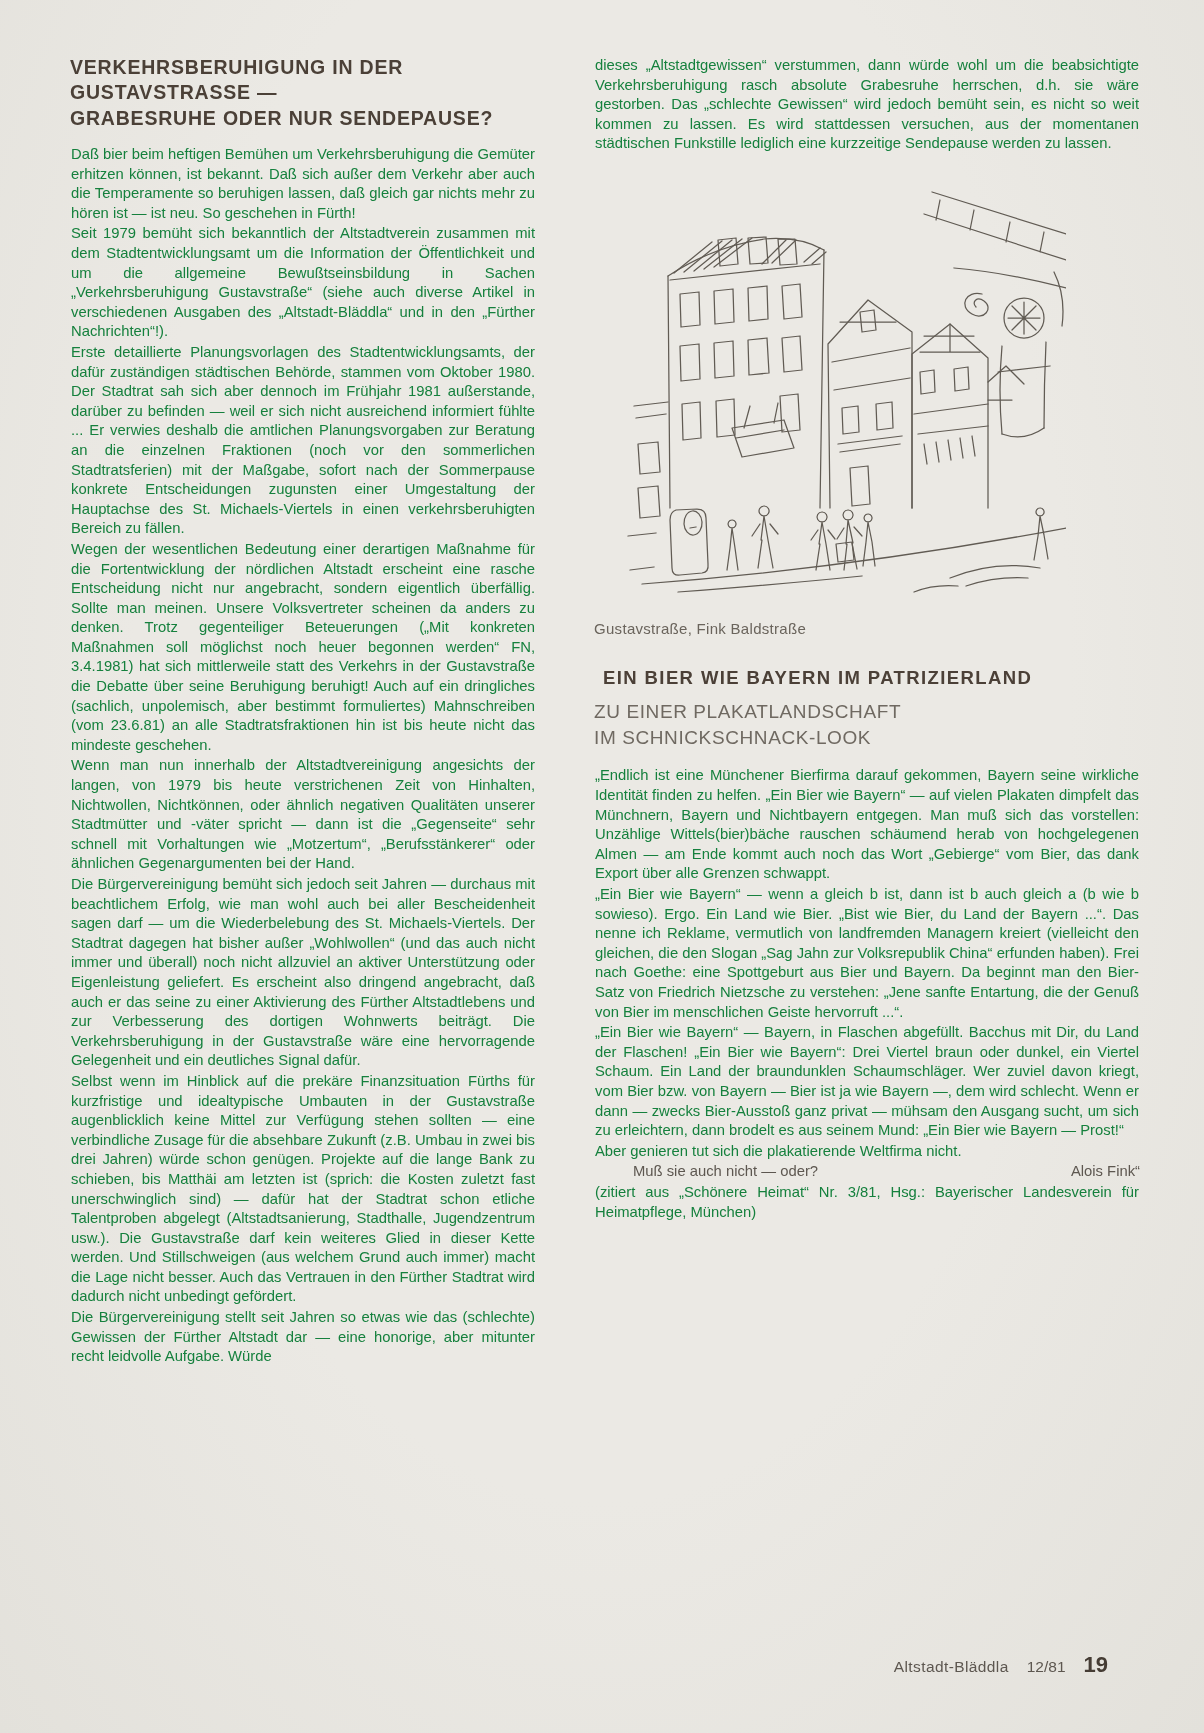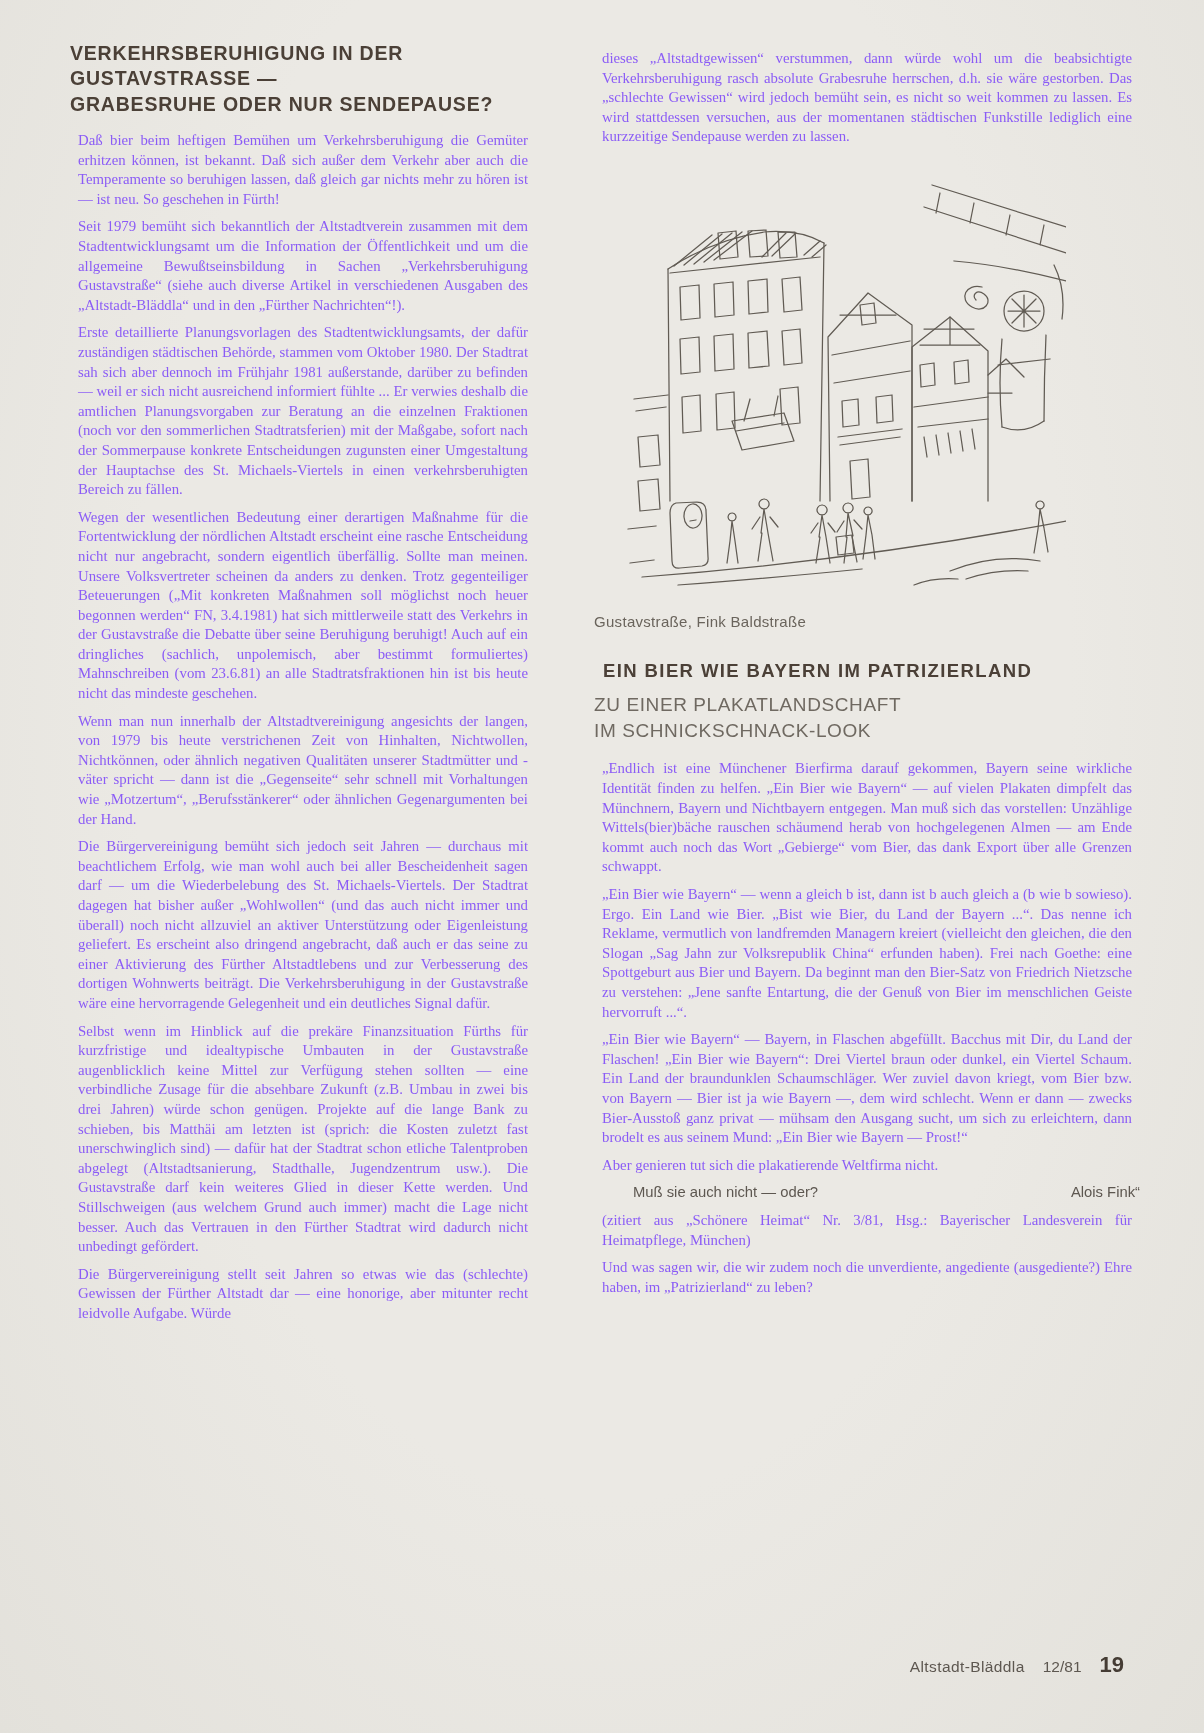--- a/index.html
+++ b/index.html
@@ -4,54 +4,53 @@
 <style>
   html, body { margin: 0; padding: 0; }
   body {
     width: 1204px; height: 1733px;
     background: radial-gradient(ellipse at 50% 40%, #ebe9e4 55%, #e3e1db 100%);
     font-family: "Liberation Sans", sans-serif;
     color: #5d5750;
     position: relative;
     overflow: hidden;
   }
-  .col { position: absolute; top: 41px; }
+  .col { position: absolute; top: 55px; }
   .col-left  { left: 70px;  width: 466px; }
   .col-right { left: 594px; width: 546px; }
 
   h1.article-title {
     font-size: 19.5px; font-weight: bold; color: #4b4037;
     letter-spacing: 0.8px; line-height: 1.3; margin: 0 0 14px 0;
   }
   p.body-text {
-    font-size: 14.8px; line-height: 19.6px; margin: 8px;
+    font-size: 14.8px; line-height: 19.6px; margin: 1px;
     text-align: justify; hyphens: auto; -webkit-hyphens: auto;
-    color: #8b5cf6;
-    font-family: Liberation Serif, serif;
+    color: #15803d;
   }
   .figure-block { margin-top: 22px; }
   .sketch-wrap { width: 452px; height: 430px; margin-left: 20px; }
   .figure-caption {
     font-size: 15px; color: #6a645c; margin: 14px 0 0 0; letter-spacing: 0.3px;
   }
   h2.article2-title {
     font-size: 18.5px; font-weight: bold; color: #4b4037;
     letter-spacing: 1.4px; margin: 30px 0 10px 9px; line-height: 1.2;
   }
   .article2-subtitle {
     font-size: 19px; font-weight: normal; color: #6f6961;
     letter-spacing: 0.6px; line-height: 1.35; margin: 6px 0 16px 0;
   }
   .closing-line {
     display: flex; justify-content: space-between;
     font-size: 14.8px; line-height: 19.6px; color: #5d5750; margin-left: 39px;
   }
   .source-note { margin-top: 10px; }
   .page-footer {
-    position: absolute; right: 80px; bottom: 55px;
+    position: absolute; right: 96px; bottom: 55px;
     display: flex; align-items: baseline; gap: 18px;
     color: #5d5750;
   }
   .footer-journal { font-size: 15.5px; letter-spacing: 0.4px; }
   .footer-issue   { font-size: 15.5px; }
   .footer-page    { font-size: 22px; font-weight: bold; color: #453c34; }
   svg .ink { stroke: #4e4840; fill: none; stroke-width: 1.25; stroke-linecap: round; stroke-linejoin: round; opacity: 0.88; }
 </style>
 </head>
 <body>
@@ -148,20 +147,19 @@
 
   <p class="body-text">„Endlich ist eine Münchener Bierfirma darauf gekommen, Bayern seine wirkliche Identität finden zu helfen. „Ein Bier wie Bayern“ — auf vielen Plakaten dimpfelt das Münchnern, Bayern und Nichtbayern entgegen. Man muß sich das vorstellen: Unzählige Wittels(bier)bäche rauschen schäumend herab von hochgelegenen Almen — am Ende kommt auch noch das Wort „Gebierge“ vom Bier, das dank Export über alle Grenzen schwappt.</p>
   <p class="body-text">„Ein Bier wie Bayern“ — wenn a gleich b ist, dann ist b auch gleich a (b wie b sowieso). Ergo. Ein Land wie Bier. „Bist wie Bier, du Land der Bayern ...“. Das nenne ich Reklame, vermutlich von landfremden Managern kreiert (vielleicht den gleichen, die den Slogan „Sag Jahn zur Volksrepublik China“ erfunden haben). Frei nach Goethe: eine Spottgeburt aus Bier und Bayern. Da beginnt man den Bier-Satz von Friedrich Nietzsche zu verstehen: „Jene sanfte Entartung, die der Genuß von Bier im menschlichen Geiste hervorruft ...“.</p>
   <p class="body-text">„Ein Bier wie Bayern“ — Bayern, in Flaschen abgefüllt. Bacchus mit Dir, du Land der Flaschen! „Ein Bier wie Bayern“: Drei Viertel braun oder dunkel, ein Viertel Schaum. Ein Land der braundunklen Schaumschläger. Wer zuviel davon kriegt, vom Bier bzw. von Bayern — Bier ist ja wie Bayern —, dem wird schlecht. Wenn er dann — zwecks Bier-Ausstoß ganz privat — mühsam den Ausgang sucht, um sich zu erleichtern, dann brodelt es aus seinem Mund: „Ein Bier wie Bayern — Prost!“</p>
   <p class="body-text">Aber genieren tut sich die plakatierende Weltfirma nicht.</p>
   <div class="closing-line">
     <span>Muß sie auch nicht — oder?</span>
     <span>Alois Fink“</span>
   </div>
   <p class="body-text source-note">(zitiert aus „Schönere Heimat“ Nr. 3/81, Hsg.: Bayerischer Landesverein für Heimatpflege, München)</p>
-  <p class="body-text">Und was sagen wir, die wir zudem noch die unverdiente, angediente (ausgediente?) Ehre haben, im „Patrizierland“ zu leben?</p>
 </div>
 
 <div class="page-footer">
   <span class="footer-journal">Altstadt-Bläddla</span>
   <span class="footer-issue">12/81</span>
   <span class="footer-page">19</span>
 </div>
 
 </body></html>

